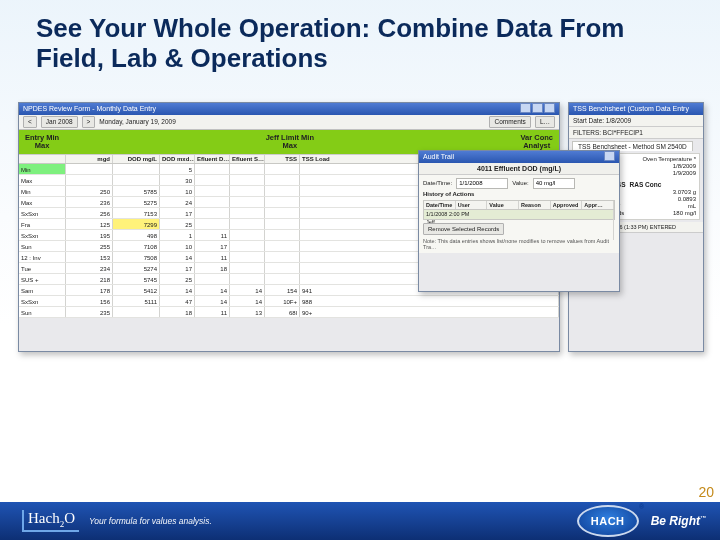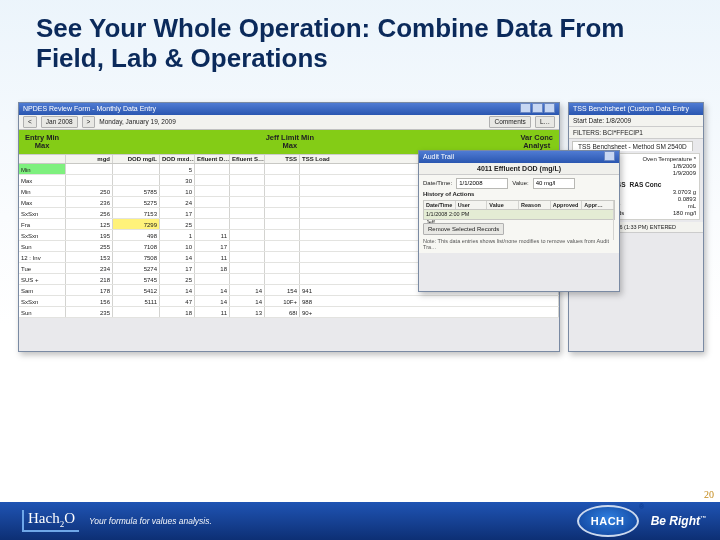--- a/index.html
+++ b/index.html
@@ -230,23 +230,22 @@
     right: -8px;
     font-size: 7px;
     color: #0c3b92;
   }
   .beright { font-style: italic; font-weight: bold; font-size: 12px; }
   .beright sup { font-size: 6px; }
   .pagenum {
     position: absolute;
     right: 6px;
     bottom: 40px;
-    font-size: 10px;
+    font-size: 14px;
     color: #c48a1a;
-    font-family: Liberation Serif, serif;
   }
   .wbtns span {
     display: inline-block;
     width: 9px;
     height: 8px;
     background: #c7d7f3;
     margin-left: 1px;
     border: 1px solid #6b88c3;
     border-radius: 1px;
   }

